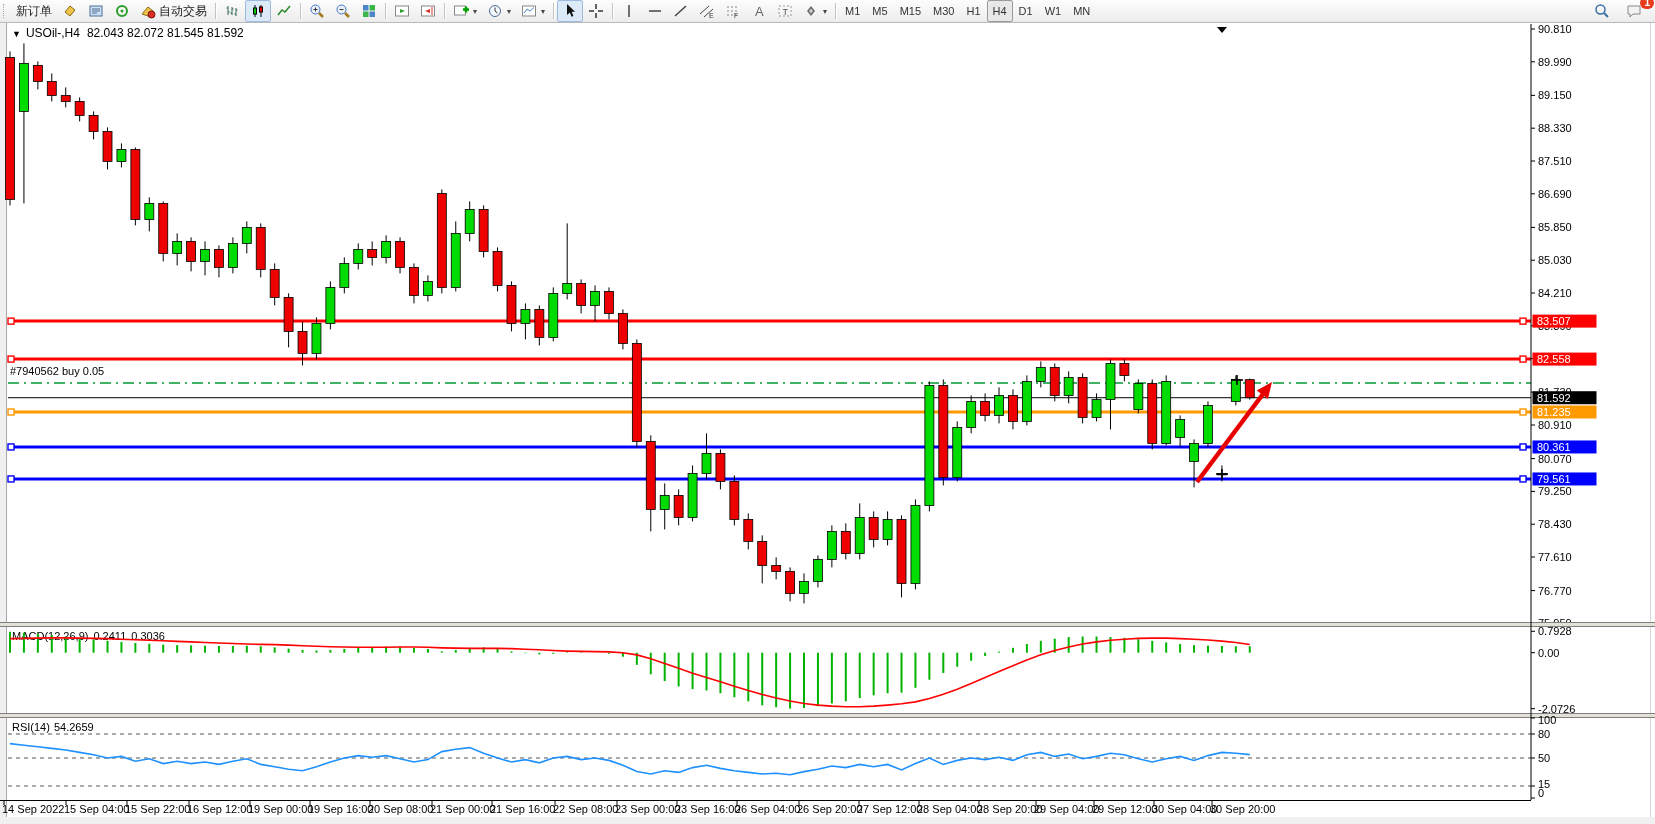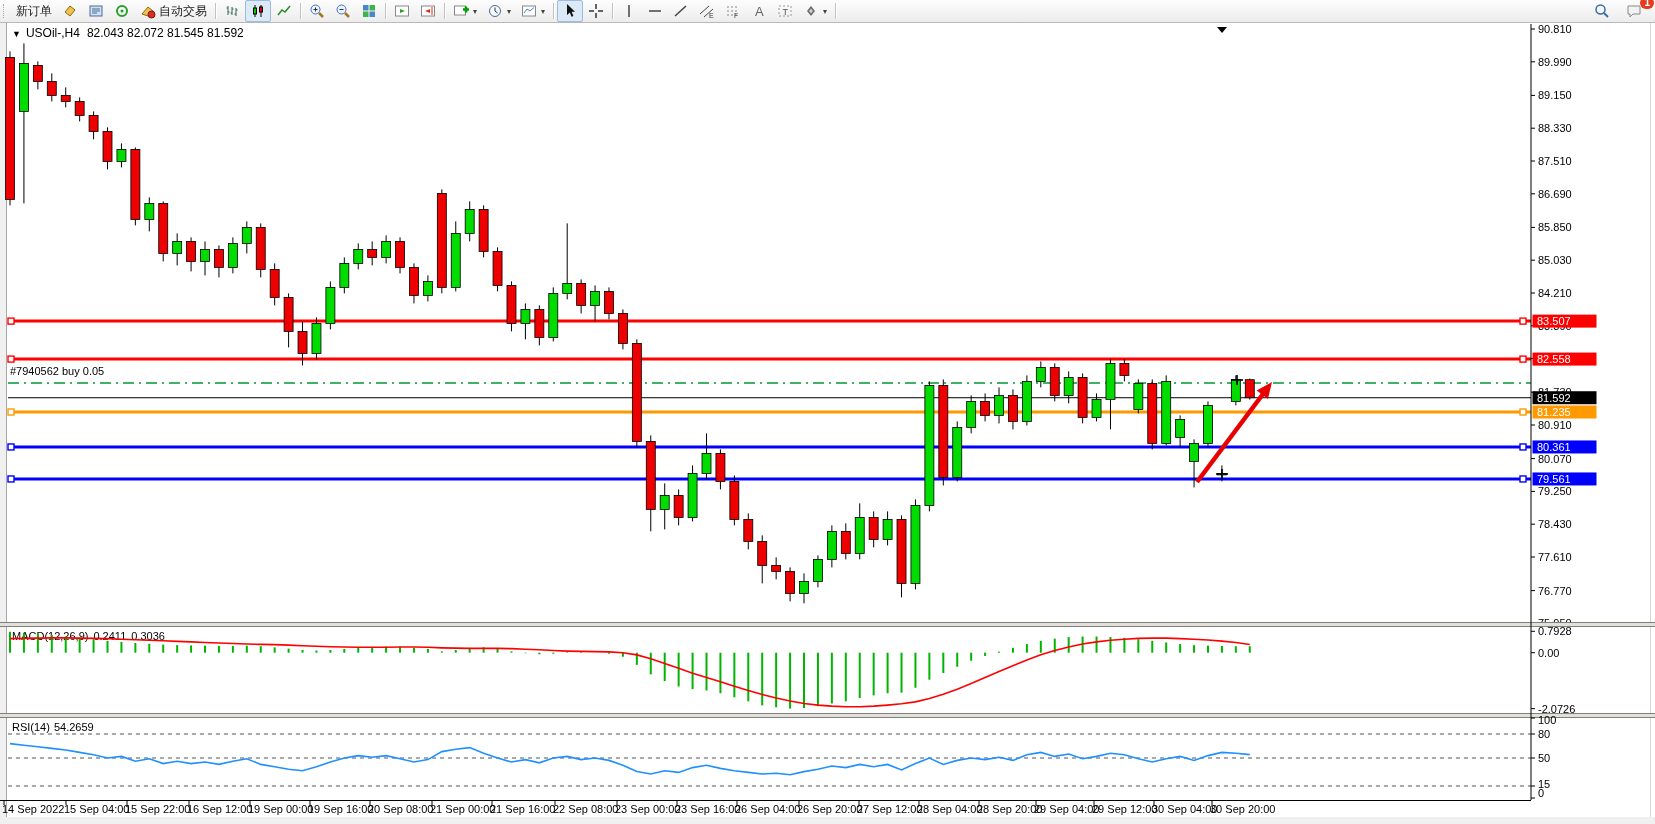--- a/index.html
+++ b/index.html
@@ -633,20 +633,31 @@
     </div>
     <div class="tb">
       <svg class="icon" width="16" height="16">
           <path d="M8 3 L12 8 L8 13 L4 8 Z" fill="#6a6a6a"></path>
           <path d="M8 5.5 L10 8 L8 10.5 L6 8 Z" fill="#cfcfcf"></path>
         </svg>
       <span class="caret">▾</span>
     </div>
   </div>
   <div class="sep"></div>
+  <div class="grp">
+    <div class="tb tf">M1</div>
+    <div class="tb tf">M5</div>
+    <div class="tb tf">M15</div>
+    <div class="tb tf">M30</div>
+    <div class="tb tf">H1</div>
+    <div class="tb tf active">H4</div>
+    <div class="tb tf">D1</div>
+    <div class="tb tf">W1</div>
+    <div class="tb tf">MN</div>
+  </div>
   <div class="spacer"></div>
   <div class="right-icons">
     <div class="tb">
       <svg class="icon" width="16" height="16">
           <circle cx="6.5" cy="6.5" r="4.5" fill="none" stroke="#3a6ea5" stroke-width="1.5"></circle>
           <path d="M10 10 L14 14" stroke="#3a6ea5" stroke-width="2"></path>
         </svg>
     </div>
     <div class="tb chat-wrap">
       <svg class="icon" width="18" height="16">

